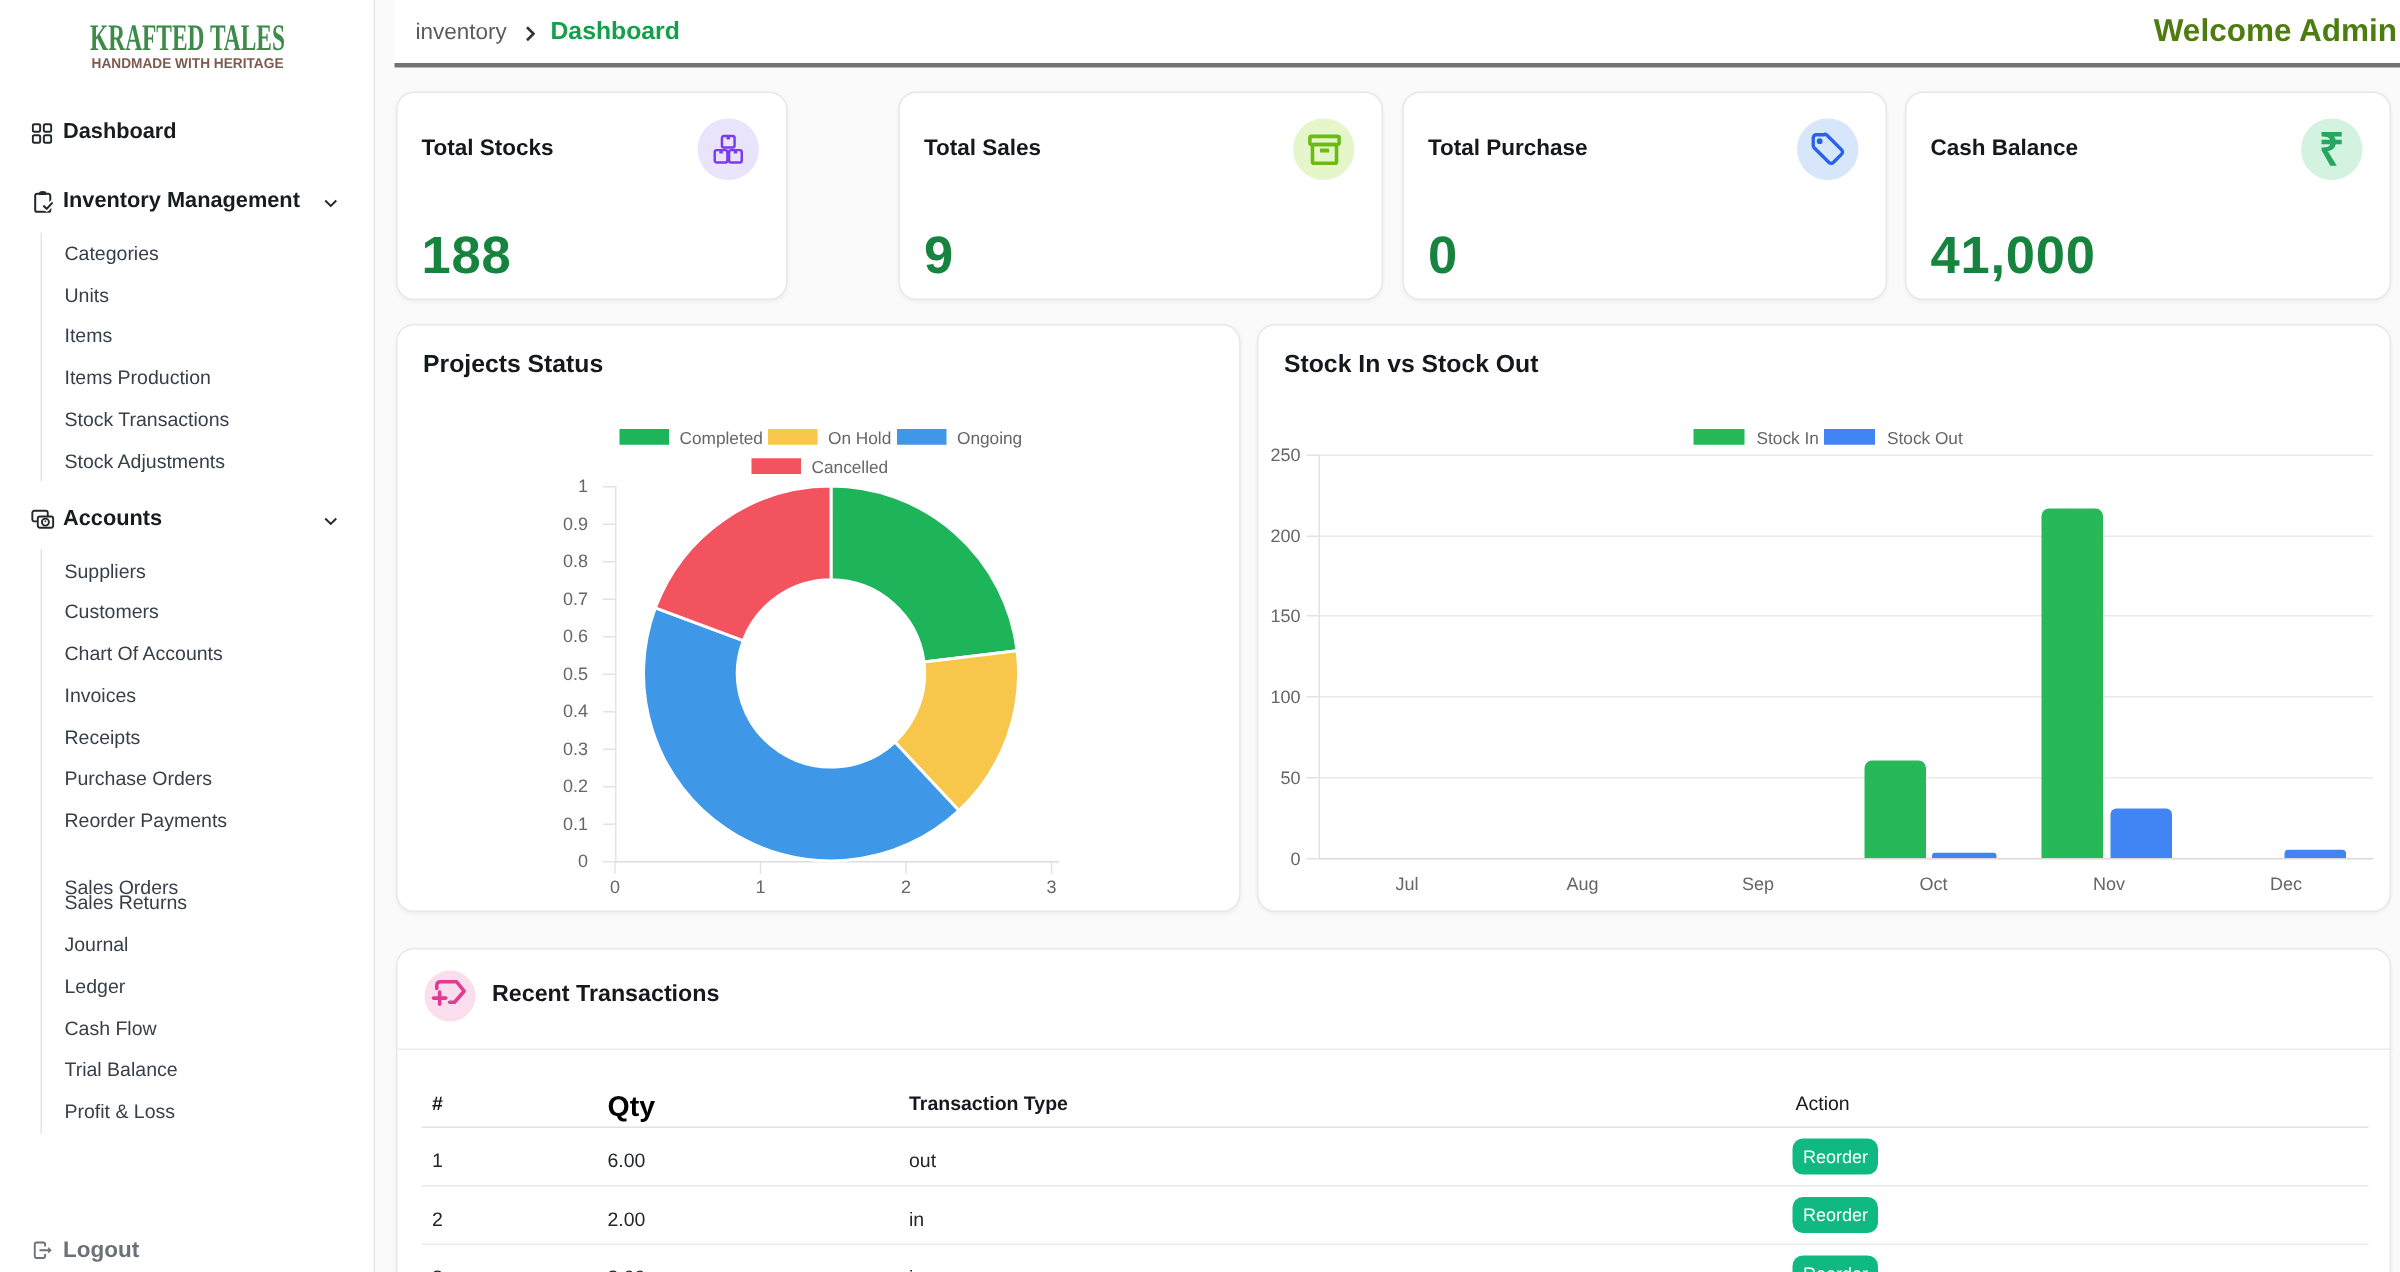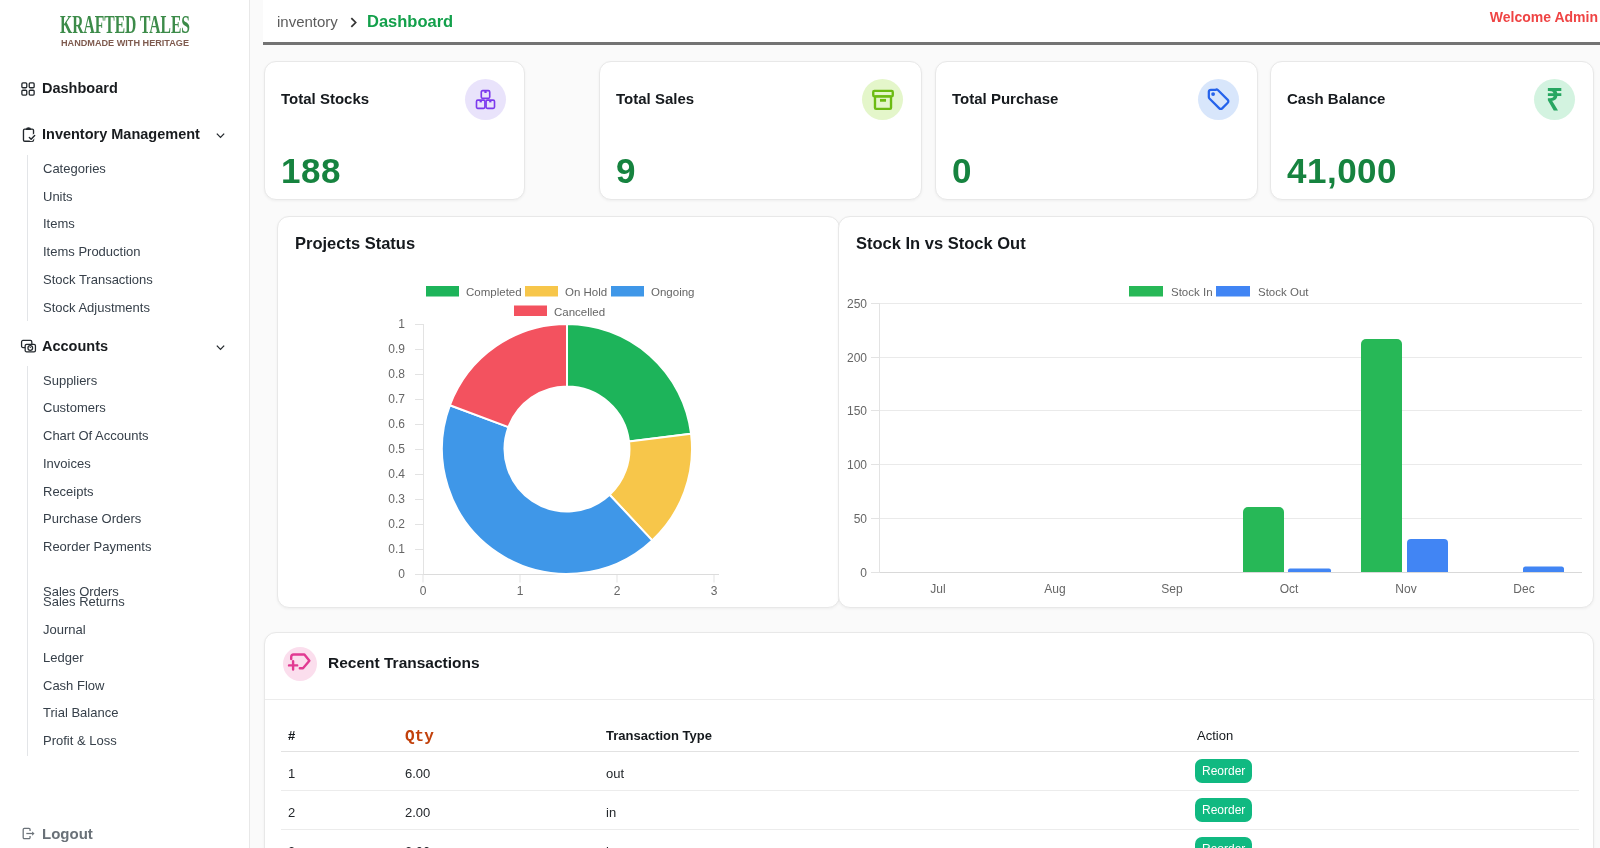--- a/index.html
+++ b/index.html
@@ -90,21 +90,21 @@
     </svg>
   <div class="abs" style="left:42px; top:825px; font-size:15px; font-weight:700; color:#6a7178;">Logout</div>
 </div>
 
 <div id="topbar">
   <div class="abs" style="left:14px; top:13px; font-size:15px; color:#5c5c5c;">inventory</div>
   <svg class="abs" style="left:84px; top:16px;" width="13" height="13" viewBox="0 0 12 12" fill="none" stroke="#333" stroke-width="1.6">
       <path d="M4 2l4 4-4 4"></path>
     </svg>
   <div class="abs" style="left:104px; top:12px; font-size:16.5px; font-weight:700; color:#13a04b;">Dashboard</div>
-  <div class="abs" style="right:14px; top:9px; font-size:14px; font-weight:700; color:#ef4444;margin-left:16px;">Welcome Admin</div>
+  <div class="abs" style="right:14px; top:9px; font-size:21px; font-weight:700; color:#4d7c0f;margin-left:16px;">Welcome Admin</div>
 </div>
 
 <div class="card" style="left:264px; top:61px; width:261px; height:139px;">
   <div class="stat-title">Total Stocks</div>
   <div class="stat-num">188</div>
   <div class="stat-ico" style="background:#e9e3fb;">
     <svg width="23" height="23" viewBox="0 0 24 24" fill="none" stroke="#7c3aed" stroke-width="1.7" stroke-linejoin="round">
         <rect x="7.6" y="2.8" width="8.8" height="8" rx="1.4"></rect>
         <path d="M12 2.8v2.4" stroke-width="2.4"></path>
         <rect x="2.6" y="12.6" width="8.8" height="8.6" rx="1.4"></rect>
@@ -136,21 +136,21 @@
   </div>
 </div>
 <div class="card" style="left:1270px; top:61px; width:324px; height:139px;">
   <div class="stat-title">Cash Balance</div>
   <div class="stat-num">41,000</div>
   <div class="stat-ico" style="background:#d3f3e0;">
     <div style="font-size:30px; font-weight:700; color:#27a661; margin-top:-3px;">₹</div>
   </div>
 </div>
 
-<div class="card" style="left:264px; top:216px; width:563px; height:392px;margin-left:13px;">
+<div class="card" style="left:264px; top:216px; width:563px; height:392px;">
   <div class="chart-title">Projects Status</div>
   <svg class="abs" style="left:0; top:0;" width="563" height="392" viewBox="0 0 563 392">
 
     <g font-size="11.5" fill="#666">
       <rect x="148" y="69" width="33" height="10.5" fill="#1db45a"></rect>
         <text x="188" y="79">Completed</text>
       <rect x="247" y="69" width="33" height="10.5" fill="#f7c64a"></rect>
         <text x="287" y="79">On Hold</text>
       <rect x="333" y="69" width="33" height="10.5" fill="#3f97e8"></rect>
         <text x="373" y="79">Ongoing</text>
@@ -236,21 +236,21 @@
 <div class="card" style="left:264px; top:632px; width:1330px; height:260px;">
   <div class="abs" style="left:18px; top:14px; width:34px; height:34px; border-radius:50%; background:#fbdeed;"></div>
   <svg class="abs" style="left:14px; top:9px;" width="44" height="44" viewBox="0 0 44 44" fill="none" stroke="#e13a92" stroke-width="2.4" stroke-linecap="round" stroke-linejoin="round">
     <path d="M12.2 17 V14.9 Q12.2 12.5 14.6 12.5 H25.4 L30.4 18.8 L24 26.2 H20.8"></path>
     <path d="M10 23.4h8.2M14.1 19.3v8.2"></path>
   </svg>
   <div class="abs" style="left:63px; top:21px; font-size:15.5px; font-weight:700; color:#15191d;">Recent Transactions</div>
   <div class="abs" style="left:0px; top:66px; width:1330px; height:1px; background:#ececec;"></div>
 
   <div class="abs" style="left:23px; top:95px; font-size:13px; font-weight:700; color:#15191d;">#</div>
-  <div class="abs" style="left:140px; top:95px; font-size:16px; font-weight:700; color:#c2410c;font-family:Liberation Mono, monospace;">Qty</div>
+  <div class="abs" style="left:140px; top:95px; font-size:19px; font-weight:700; color:#000000;">Qty</div>
   <div class="abs" style="left:341px; top:95px; font-size:13px; font-weight:700; color:#15191d;">Transaction Type</div>
   <div class="abs" style="left:932px; top:95px; font-size:13px; font-weight:400; color:#15191d;">Action</div>
   <div class="abs" style="left:16px; top:118px; width:1298px; height:1px; background:#e2e2e2;"></div>
 
   <div class="abs" style="left:23px; top:133px; font-size:13px; color:#23272b;">1</div>
   <div class="abs" style="left:140px; top:133px; font-size:13px; color:#23272b;">6.00</div>
   <div class="abs" style="left:341px; top:133px; font-size:13px; color:#23272b;">out</div>
   <div class="abs" style="left:930px; top:126px; background:#10b981; color:#fff; font-size:12px; border-radius:7px; padding:5px 7px;">Reorder</div>
   <div class="abs" style="left:16px; top:157px; width:1298px; height:1px; background:#ececec;"></div>
 

